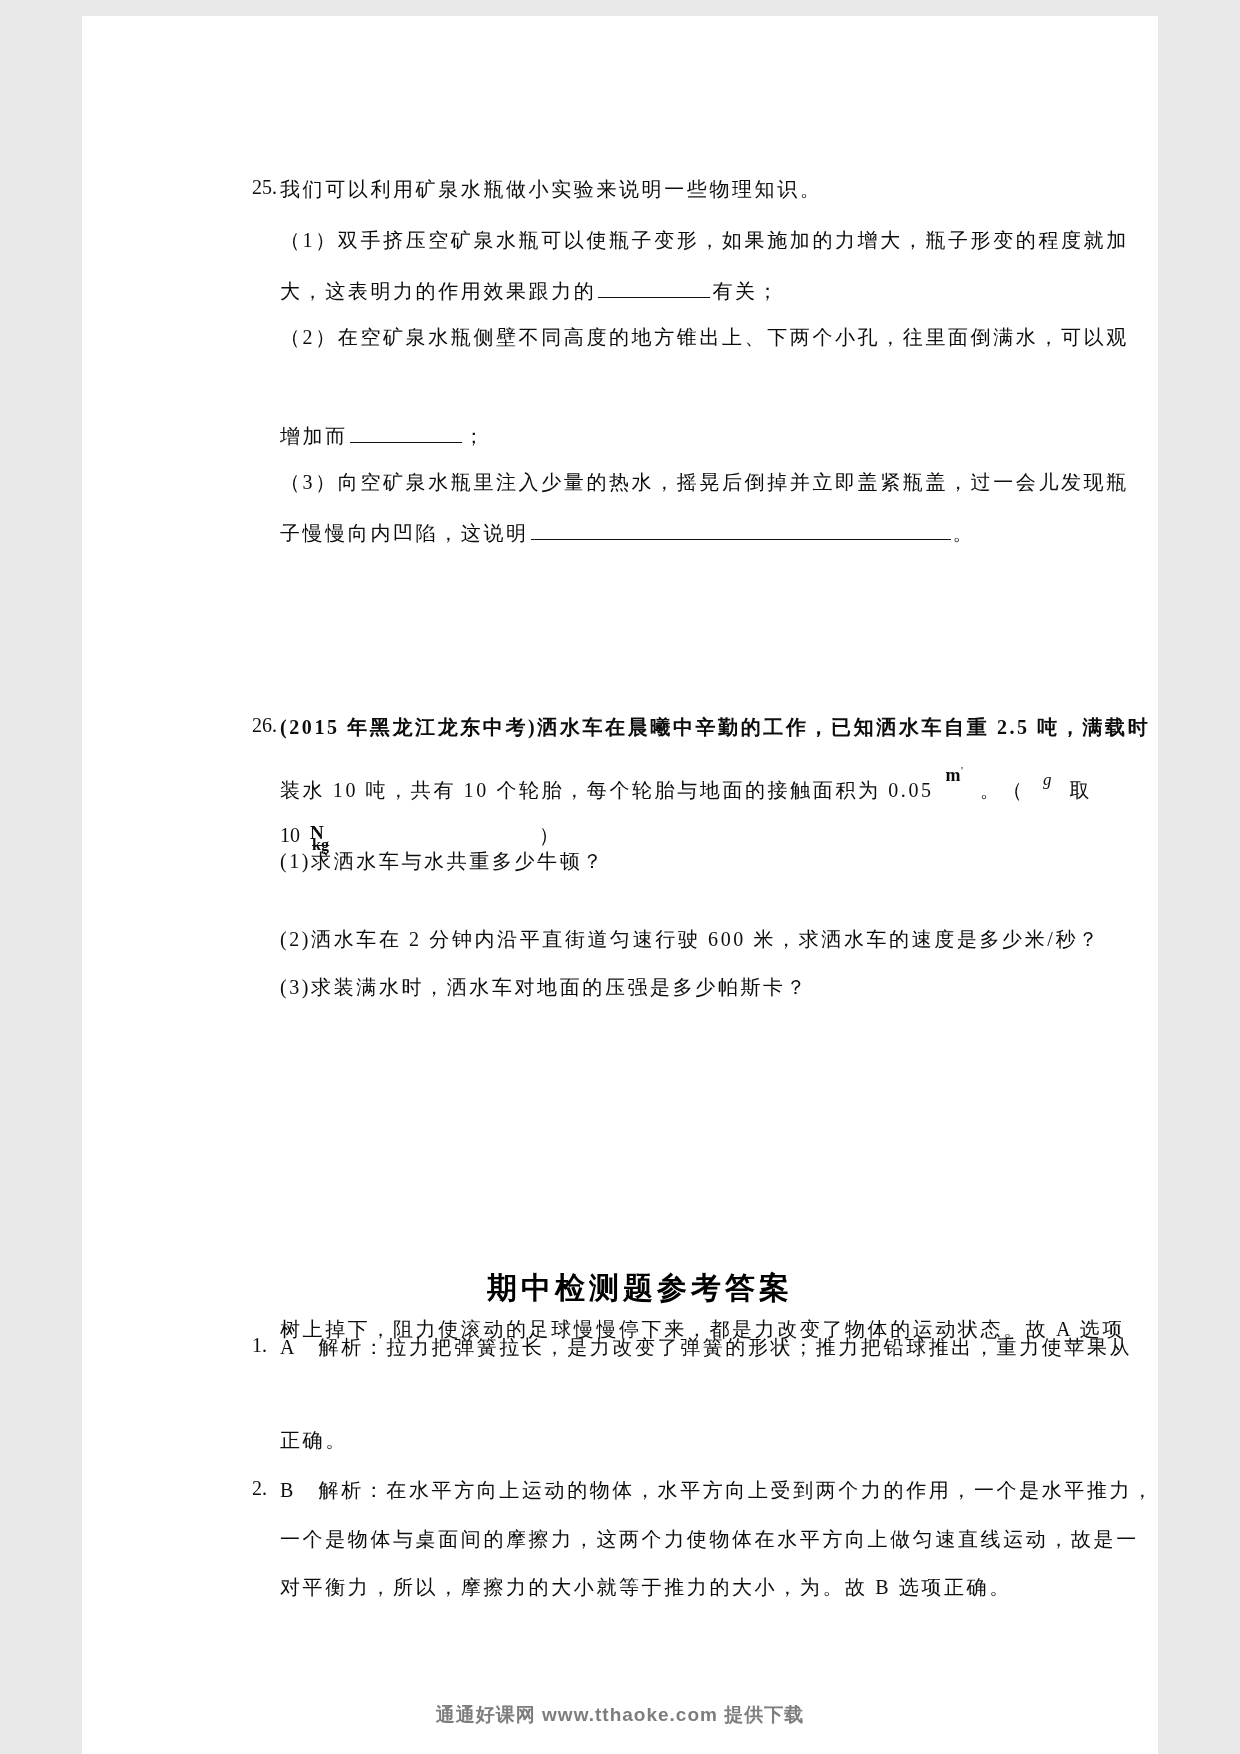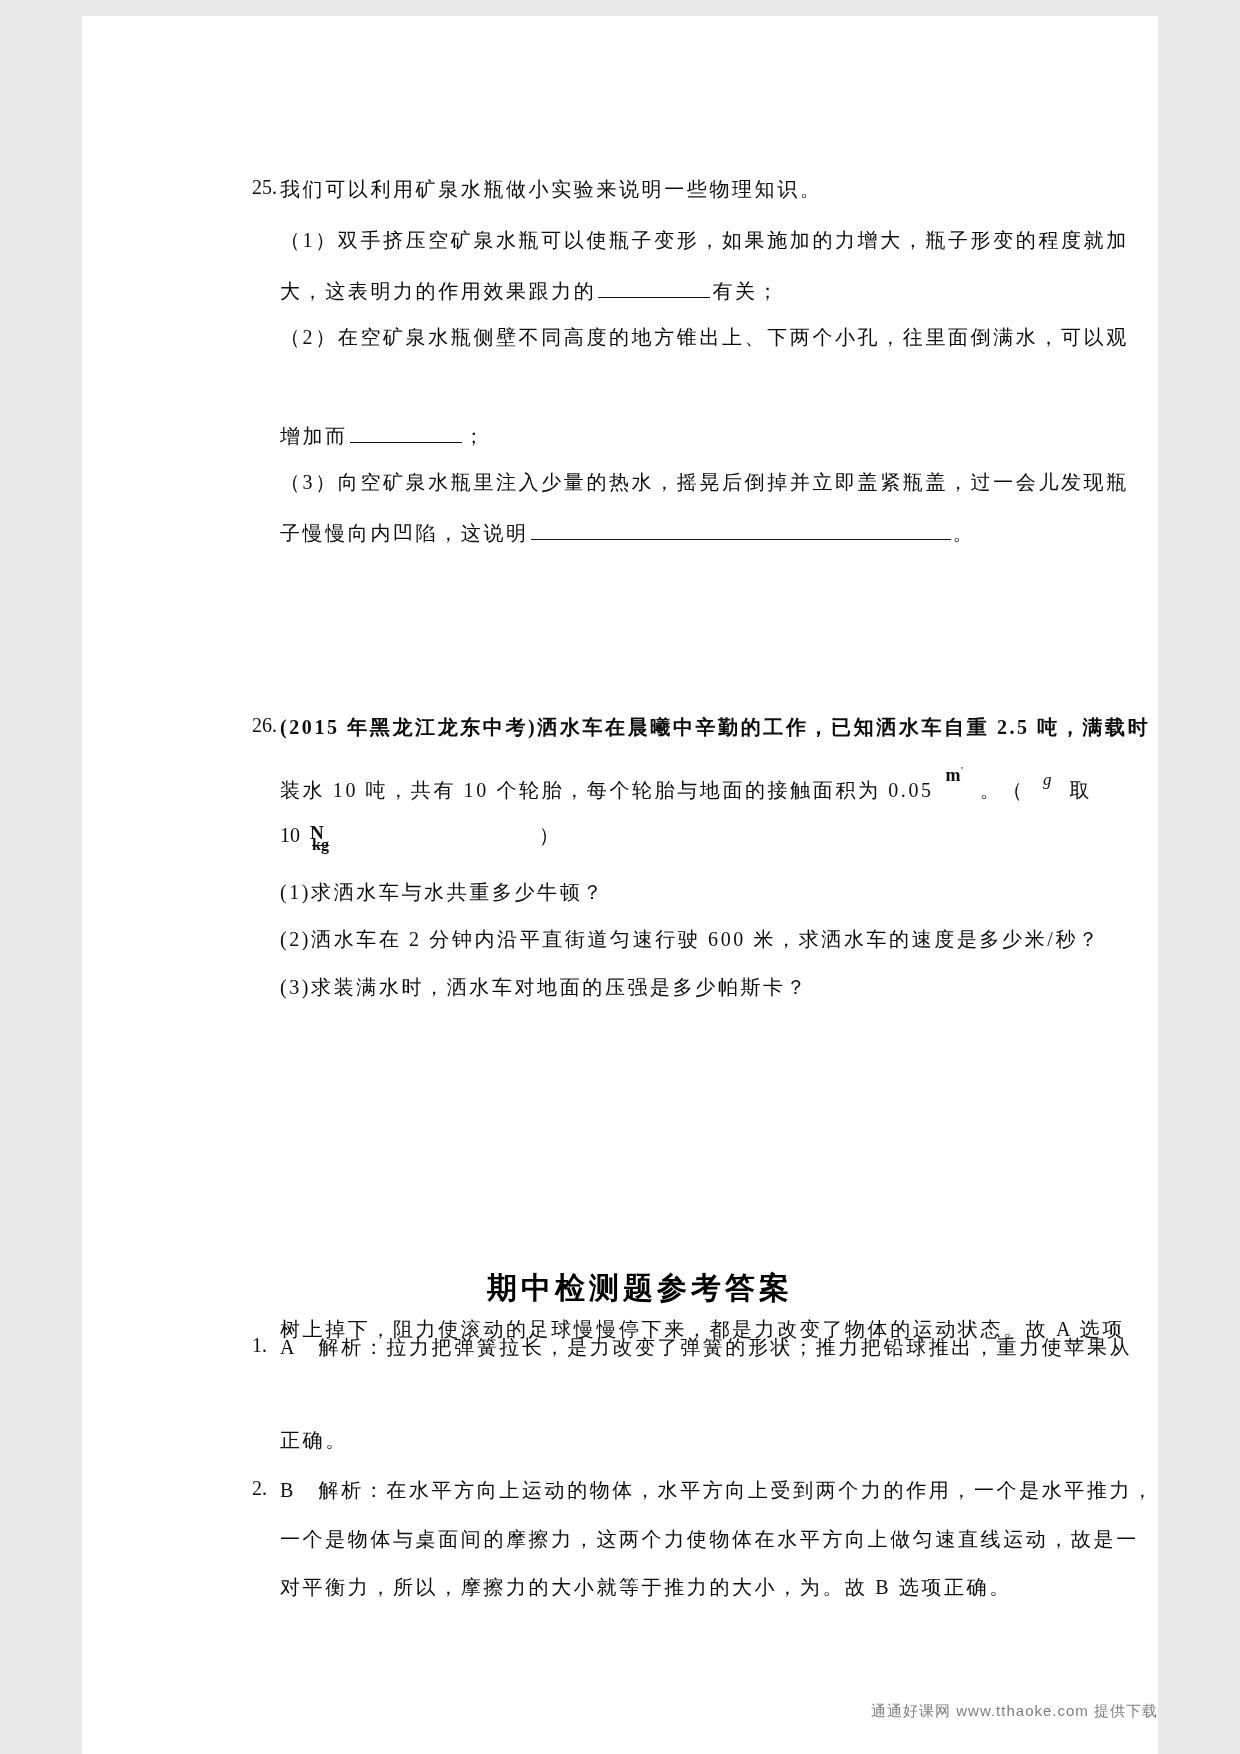--- a/index.html
+++ b/index.html
@@ -69,25 +69,26 @@
     text-align:center;
     font-family:"Liberation Sans","DejaVu Sans",sans-serif;
     font-weight:bold;
     font-size:30px;
     letter-spacing:4px;
     color:#000;
   }
   .footer{
     position:absolute;
     left:0;right:0;
-    text-align:right;
-    font-size:15px;
+    text-align:center;
+    font-size:19px;
     letter-spacing:1px;
     color:#7d7d7d;
     font-family:"Liberation Sans","DejaVu Sans",sans-serif;
+    font-weight:bold;
   }
 </style>
 </head>
 <body>
 
 <div class="page">
 
   <span class="qnum" style="top:160px;">25.</span>
   <div class="line" style="top:160px;">我们可以利用矿泉水瓶做小实验来说明一些物理知识。</div>
 
@@ -110,21 +111,21 @@
   <div class="line" style="top:698px;font-weight:bold;">(2015 年黑龙江龙东中考)洒水车在晨曦中辛勤的工作，已知洒水车自重 2.5 吨，满载时</div>
 
   <div class="line" style="top:761px;">
     <span>装水 10 吨，共有 10 个轮胎，每个轮胎与地面的接触面积为 0.05</span><span class="sup-m"><span>m</span><span class="tick">'</span></span><span>。（</span><span class="sup-g">g</span><span>取</span>
   </div>
 
   <div class="line" style="top:806px;">
     <span class="num-plain">10</span><span class="frac"><span class="top">N</span><span class="bot">kg</span></span><span class="close-paren">）</span>
   </div>
 
-  <div class="line" style="top:863px;">(1)求洒水车与水共重多少牛顿？</div>
+  <div class="line" style="top:832px;">(1)求洒水车与水共重多少牛顿？</div>
   <div class="line" style="top:910px;">(2)洒水车在 2 分钟内沿平直街道匀速行驶 600 米，求洒水车的速度是多少米/秒？</div>
   <div class="line" style="top:958px;">(3)求装满水时，洒水车对地面的压强是多少帕斯卡？</div>
 
   <div class="answers-title" style="top:1252px;padding-left:40px;">期中检测题参考答案</div>
 
   <span class="qnum" style="top:1318px;">1.</span>
   <div class="line" style="top:1318px;">A　解析：拉力把弹簧拉长，是力改变了弹簧的形状；推力把铅球推出，重力使苹果从</div>
   <div class="line" style="top:1300px;">树上掉下，阻力使滚动的足球慢慢停下来，都是力改变了物体的运动状态。故 A 选项</div>
   <div class="line" style="top:1411px;">正确。</div>
 

